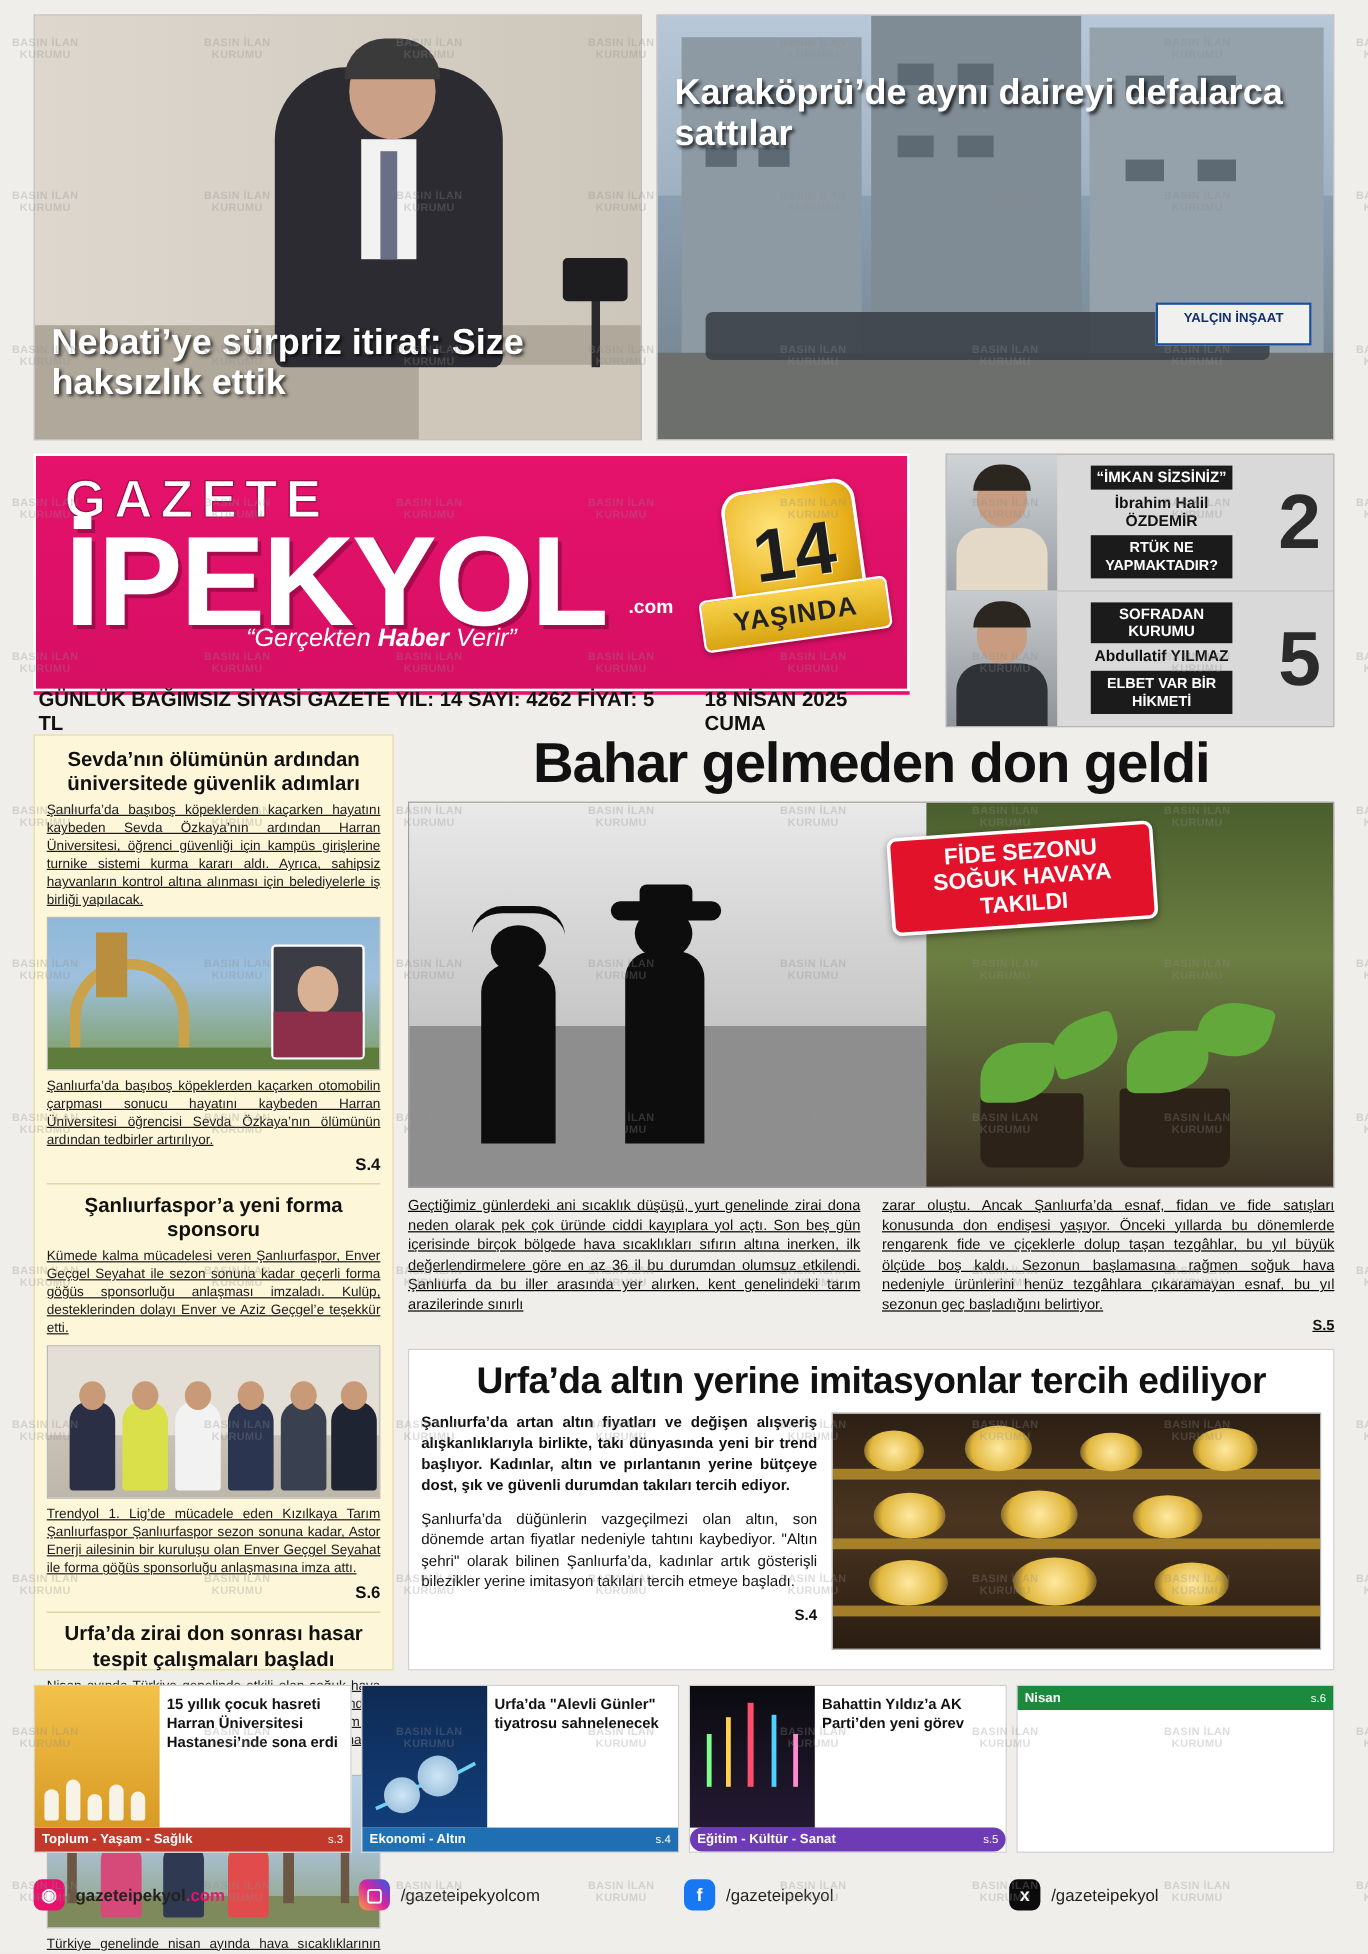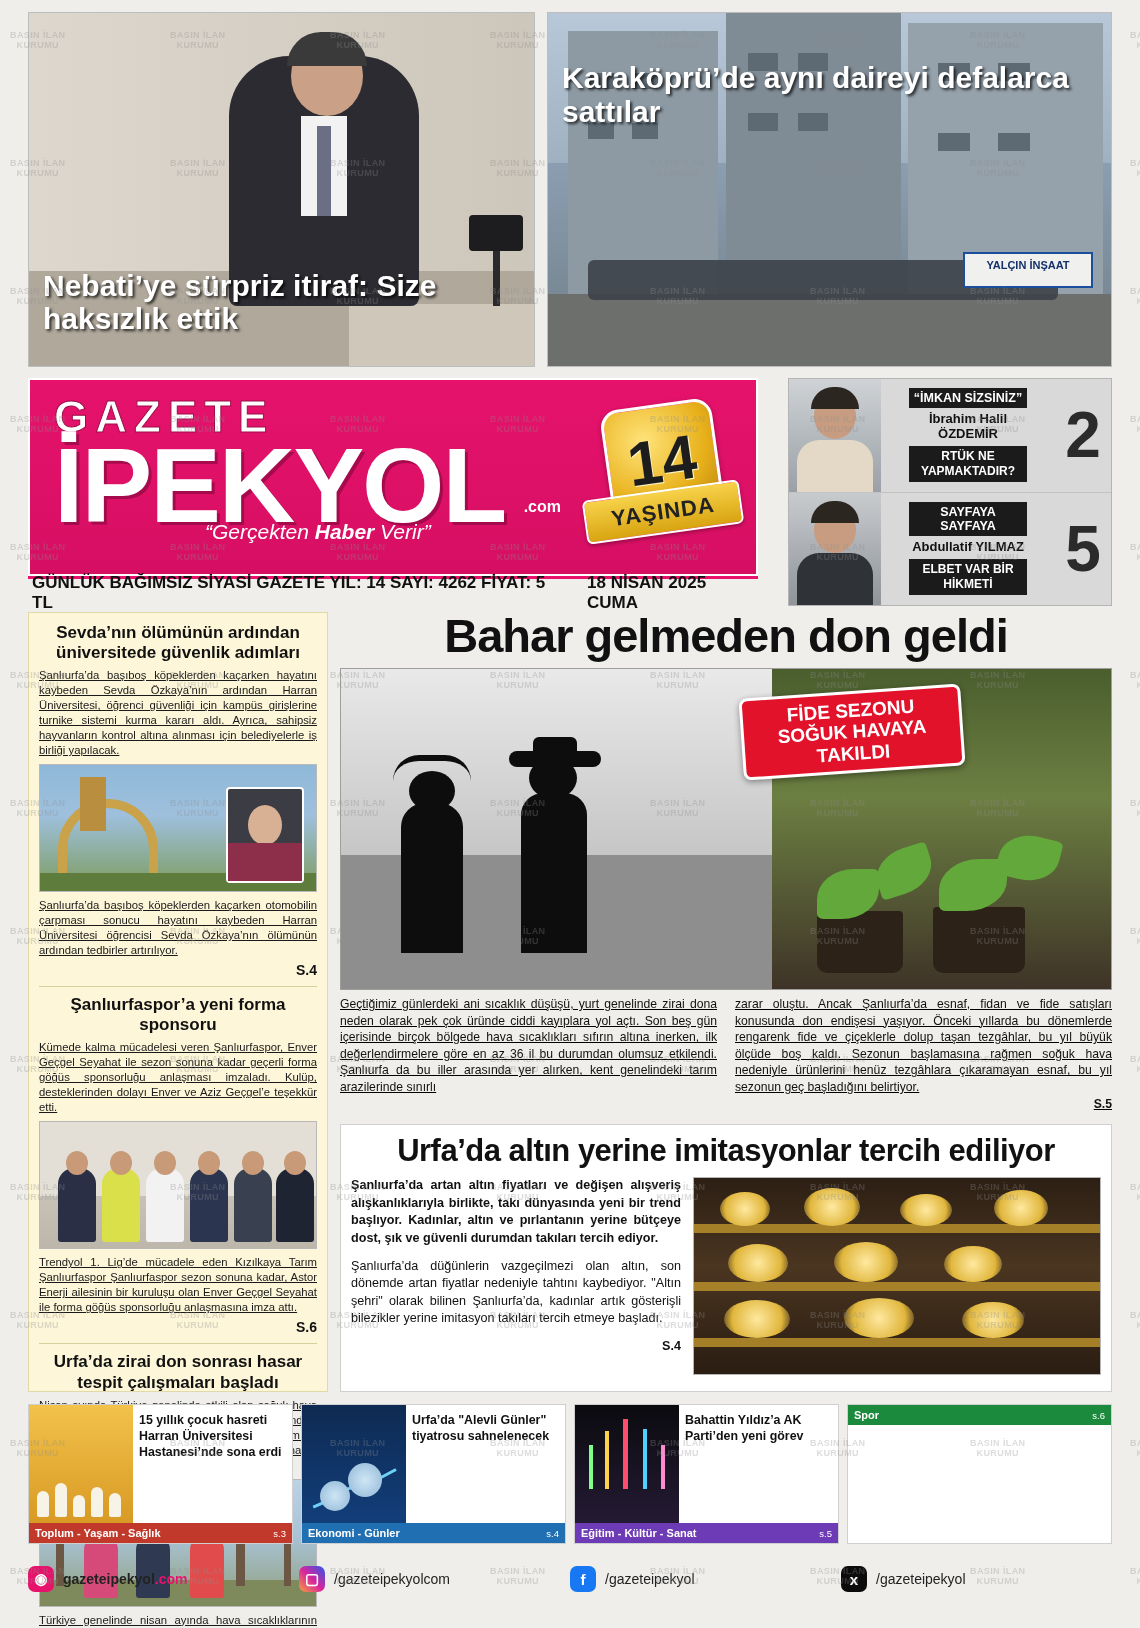--- a/index.html
+++ b/index.html
@@ -297,21 +297,21 @@
   .teaser .top { flex:1; display:flex; }
   .teaser .th { width: 104px; position:relative; overflow:hidden; }
   .t1 .th { background: linear-gradient(180deg,#f2c24a,#d89a24); }
   .t2 .th { background: linear-gradient(180deg,#0e2a52,#123e7a); }
   .t3 .th { background: linear-gradient(180deg,#0b0b0f,#241a33); }
   .t4 .th { background: linear-gradient(180deg,#1d7a3a,#0f5c2a); }
   .teaser .tt { flex:1; padding:8px 6px; font-size:12.4px; font-weight:bold; line-height:1.28; color:#111; }
   .teaser .bar { height:20px; background:#1c6b3a; color:#fff; display:flex; align-items:center; justify-content:space-between; padding:0 6px; font-size:11px; font-weight:bold; }
   .t1 .bar { background:#c0392b; }
   .t2 .bar { background:#1f6fb2; }
-  .t3 .bar { background:#6d3bb5; }
+  .t3 .bar { background:#6d3bb5;border-radius:10px; }
   .t4 .bar { background:#1c8a3c; }
   .teaser .bar .pg { font-size:9.5px; font-weight:normal; }
   .chess { position:absolute; left:0; right:0; bottom:0; height:100%; }
   .chess i { position:absolute; bottom:6px; width:12px; height:26px; background:#f7f3e6; border-radius:6px 6px 2px 2px; display:block;}
   .chart { position:absolute; left:6px; right:6px; bottom:10px; height:60px; }
   .chart .ln { position:absolute; height:3px; background:#6fd1f5; }
   .coin { position:absolute; border-radius:50%; background:radial-gradient(circle,#cfe6f5,#8fb6d6); }
   .spark { position:absolute; background:#ff4d6d; }
   .ball { position:absolute; border-radius:50%; background:#fff; border:2px solid #111; }
 
@@ -413,21 +413,21 @@
       </div>
       <div class="promo-page">2</div>
     </div>
     <div class="promo-row">
       <div class="promo-av a2">
         <span class="b"></span>
         <span class="h"></span>
         <span class="hr"></span>
       </div>
       <div class="promo-txt">
-        <div class="promo-q">SAYFAYA SAYFAYA</div>
+        <div class="promo-q">SOFRADAN KURUMU</div>
         <div class="promo-name">Abdullatif YILMAZ</div>
         <div class="promo-q2">ELBET VAR
 BİR HİKMETİ</div>
       </div>
       <div class="promo-page">5</div>
     </div>
   </div>
 
   <div class="leftcol">
 
@@ -594,21 +594,21 @@
             <span class="ln" style="left:56px;bottom:34px;width:34px;transform:rotate(-28deg)"></span>
           </div>
           <span class="coin" style="left:18px;bottom:12px;width:30px;height:30px"></span>
           <span class="coin" style="left:46px;bottom:26px;width:34px;height:34px"></span>
         </div>
         <div class="tt">Urfa’da "Alevli Günler"
 tiyatrosu
 sahnelenecek</div>
       </div>
       <div class="bar">
-        <span>Ekonomi - Günler</span>
+        <span>Ekonomi - Altın</span>
         <span class="pg">s.4</span>
       </div>
     </div>
 
     <div class="teaser t3">
       <div class="top">
         <div class="th">
           <span class="spark" style="left:48px;top:14px;width:5px;height:70px"></span>
           <span class="spark" style="left:30px;top:26px;width:4px;height:58px;background:#ffd24d"></span>
           <span class="spark" style="left:68px;top:24px;width:4px;height:60px;background:#4dd2ff"></span>
@@ -619,21 +619,21 @@
 AK Parti’den yeni görev</div>
       </div>
       <div class="bar">
         <span>Eğitim - Kültür - Sanat</span>
         <span class="pg">s.5</span>
       </div>
     </div>
 
     <div class="teaser t4">
       <div class="bar">
-        <span>Spor</span>
+        <span>Nisan</span>
         <span class="pg">s.6</span>
       </div>
     </div>
   </div>
 
   <div class="footer">
     <div class="soc">
       <span class="ic ic-site">◉</span>
       <span class="lbl">
         <b>gazeteipekyol</b><span class="dom">.com</span>

